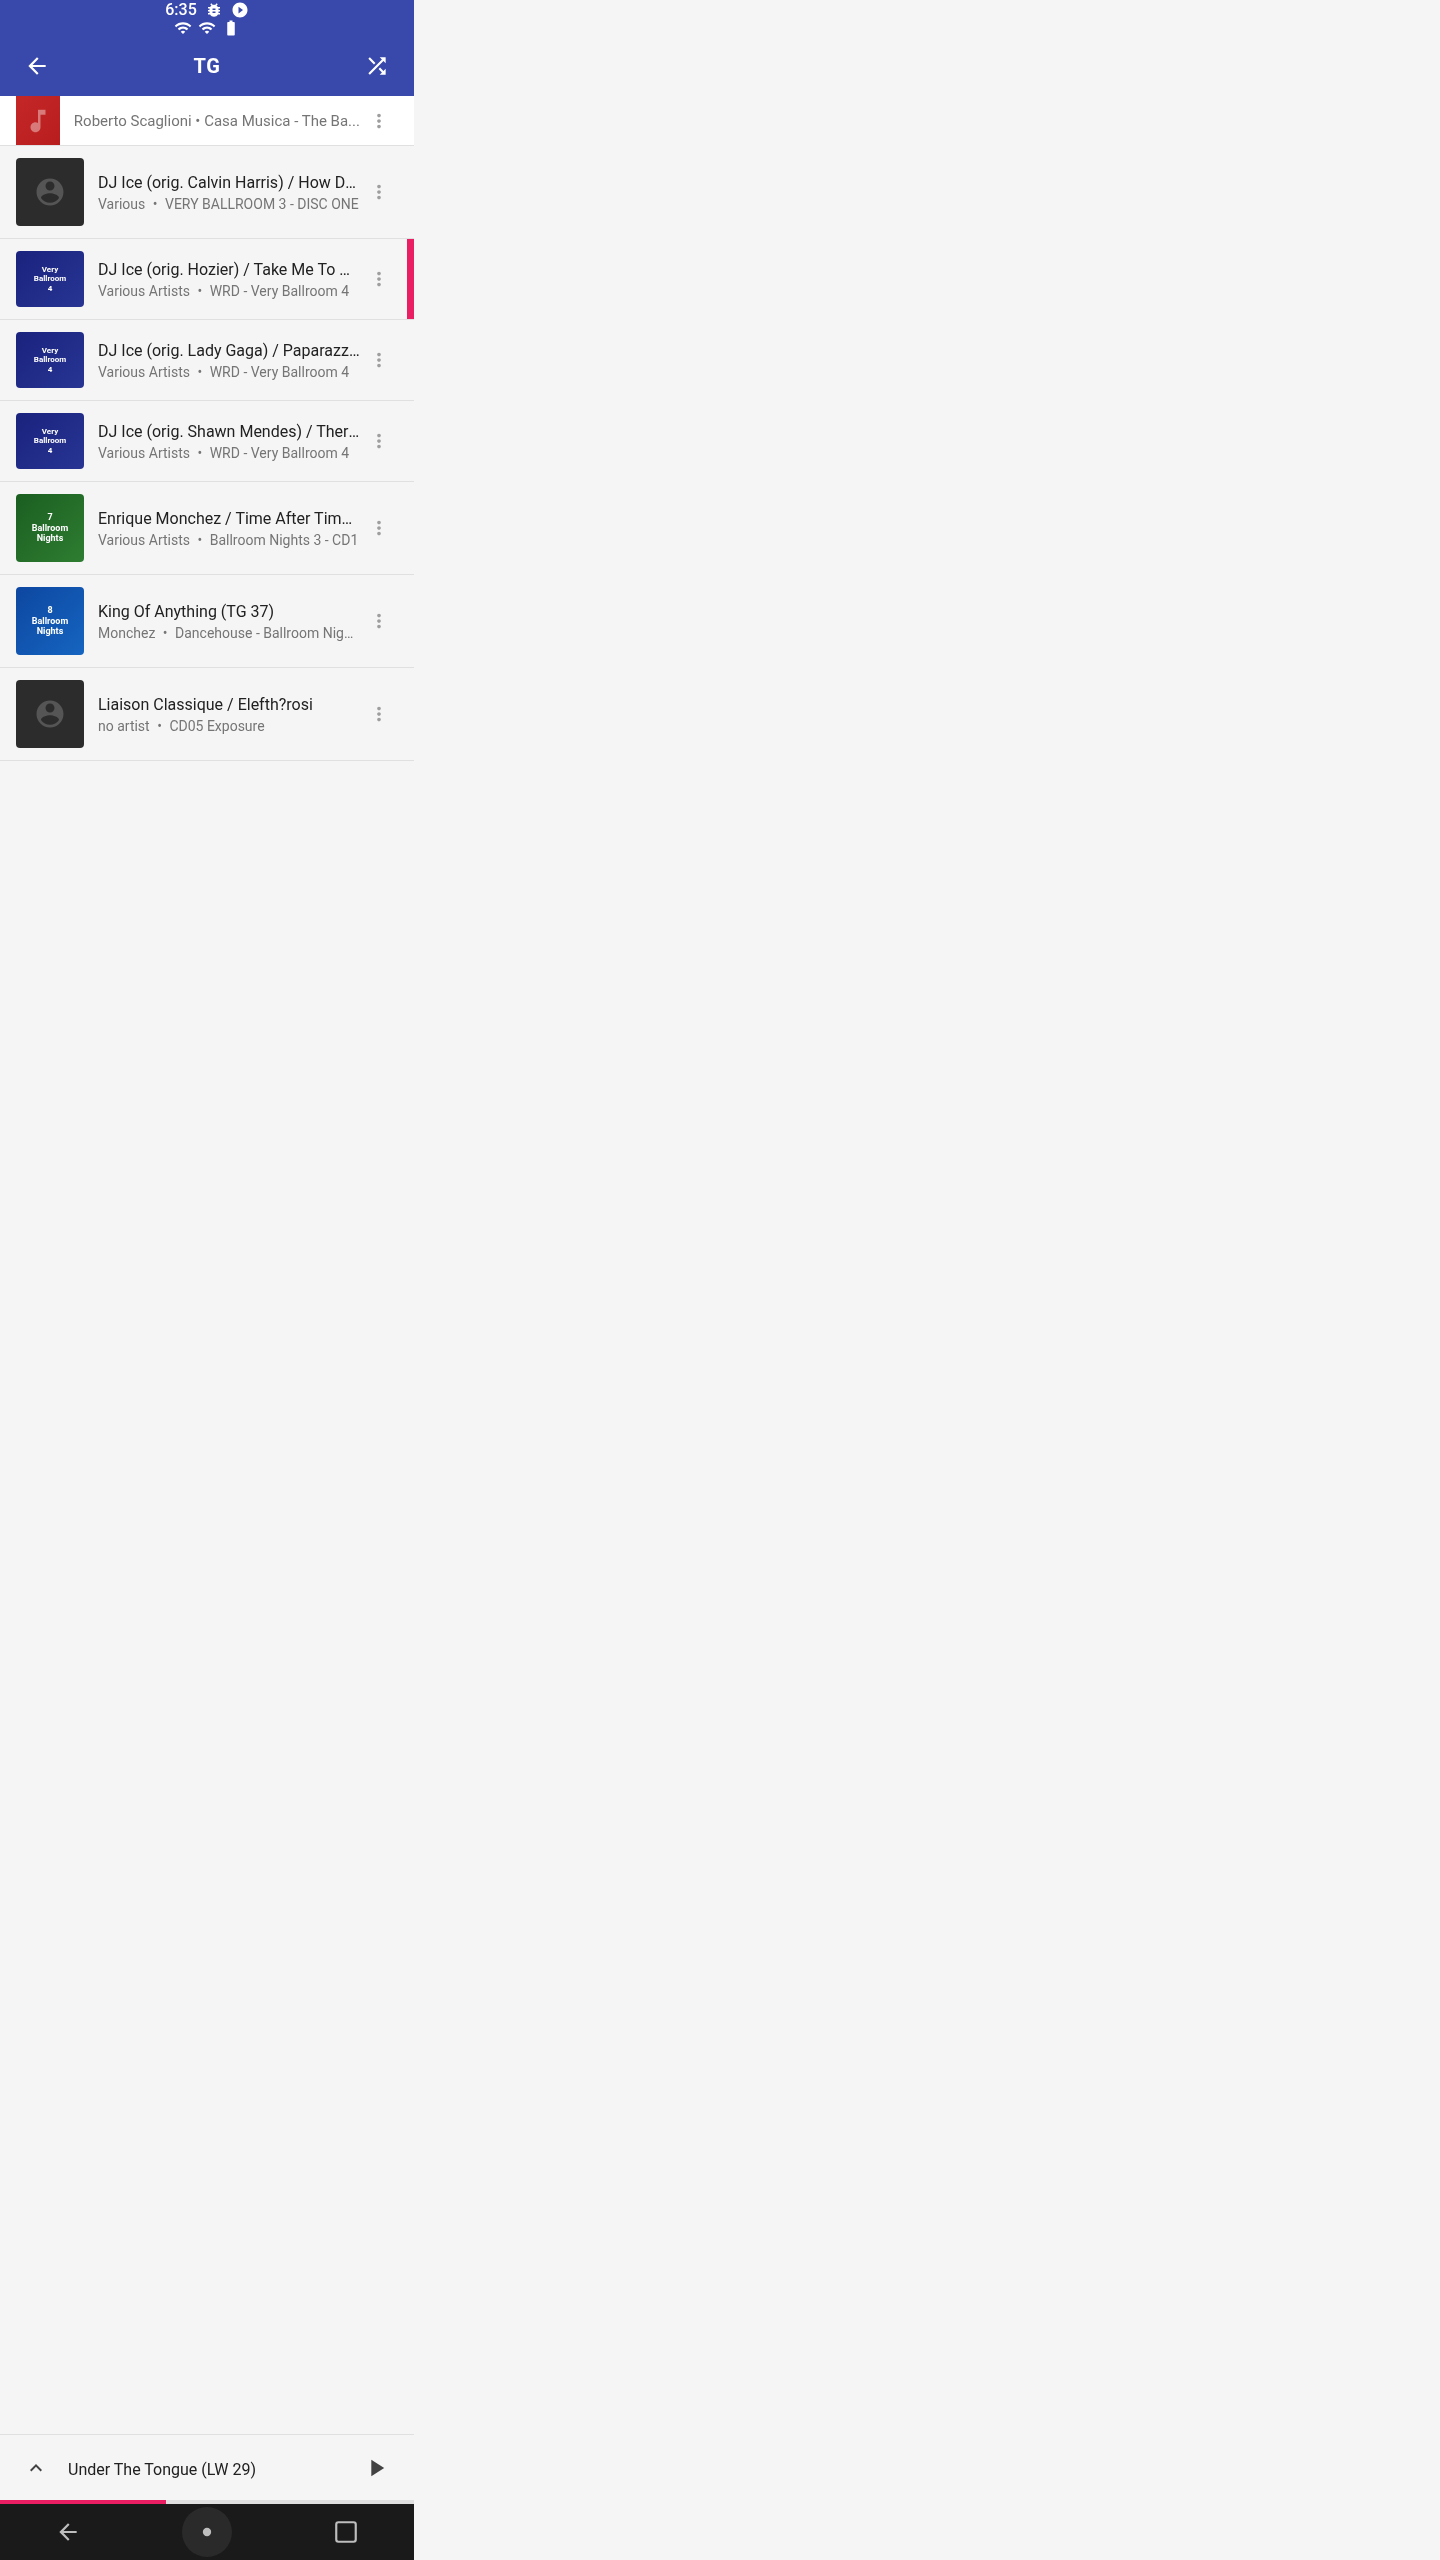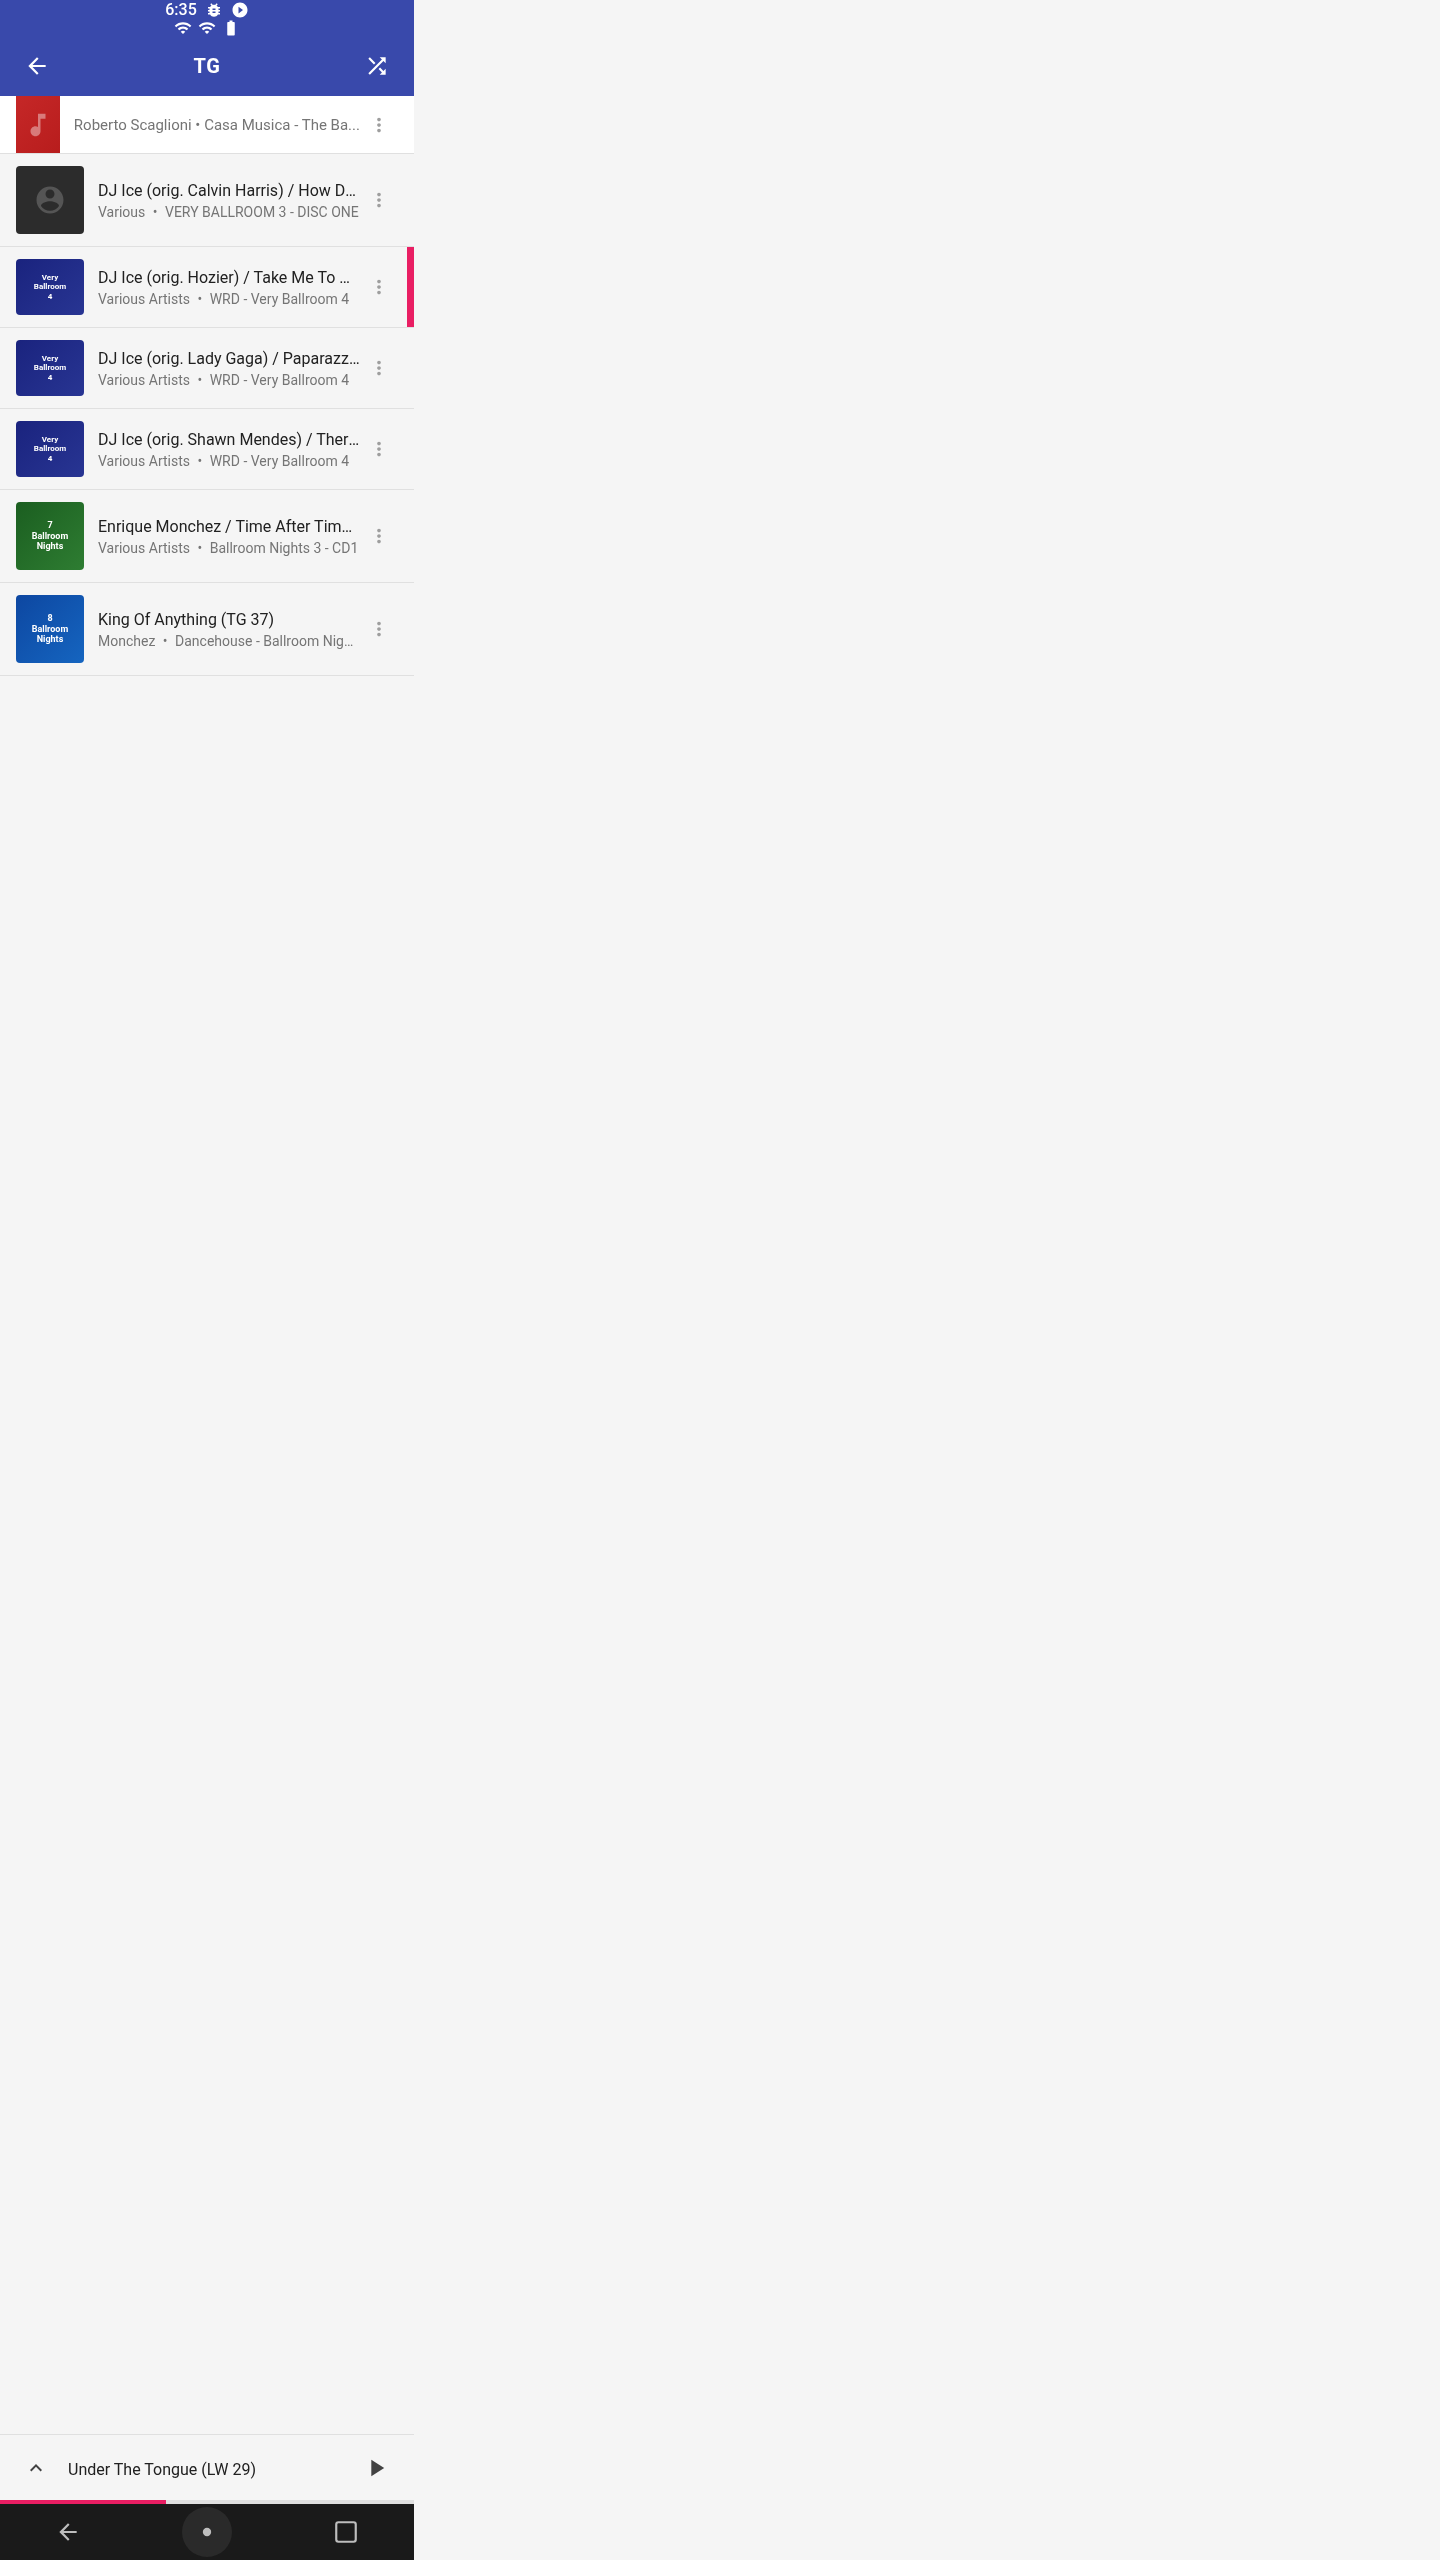--- a/index.html
+++ b/index.html
@@ -164,21 +164,21 @@
       height: 100%;
       background: #e91e63;
     }
 
     
     .partial-item {
       display: flex;
       align-items: center;
       padding: 12px 16px;
       border-bottom: 1px solid #e0e0e0;
-      height: 58px;
+      height: 50px;
       overflow: hidden;
       background: white;
     }
 
     .partial-info {
       flex: 1;
     }
 
     .partial-title {
       font-size: 15px;
@@ -538,20 +538,40 @@
         <span>Dancehouse - Ballroom Nights...</span>
       </div>
     </div>
     <button class="more-btn">
       <svg viewBox="0 0 24 24">
           <path d="M12 8c1.1 0 2-.9 2-2s-.9-2-2-2-2 .9-2 2 .9 2 2 2zm0 2c-1.1 0-2 .9-2 2s.9 2 2 2 2-.9 2-2-.9-2-2-2zm0 6c-1.1 0-2 .9-2 2s.9 2 2 2 2-.9 2-2-.9-2-2-2z"></path>
         </svg>
     </button>
   </div>
 
+  <div class="song-item">
+    <div class="album-art-placeholder album-art">
+      <svg viewBox="0 0 24 24" fill="#555">
+          <path d="M12 3c-4.97 0-9 4.03-9 9s4.03 9 9 9 9-4.03 9-9-4.03-9-9-9zm0 2c1.66 0 3 1.34 3 3s-1.34 3-3 3-3-1.34-3-3 1.34-3 3-3zm0 14.2c-2.5 0-4.71-1.28-6-3.22.03-1.99 4-3.08 6-3.08 1.99 0 5.97 1.09 6 3.08-1.29 1.94-3.5 3.22-6 3.22z"></path>
+        </svg>
+    </div>
+    <div class="song-info">
+      <div class="song-title">Liaison Classique / Elefth?rosi</div>
+      <div class="song-meta">
+        <span>no artist</span>
+        <span class="separator">•</span>
+        <span>CD05  Exposure</span>
+      </div>
+    </div>
+    <button class="more-btn">
+      <svg viewBox="0 0 24 24">
+          <path d="M12 8c1.1 0 2-.9 2-2s-.9-2-2-2-2 .9-2 2 .9 2 2 2zm0 2c-1.1 0-2 .9-2 2s.9 2 2 2 2-.9 2-2-.9-2-2-2zm0 6c-1.1 0-2 .9-2 2s.9 2 2 2 2-.9 2-2-.9-2-2-2z"></path>
+        </svg>
+    </button>
+  </div>
 
 </div>
 
 <div class="progress-bar-container">
   <div class="progress-bar-fill"></div>
 </div>
 
 <div class="now-playing-bar">
   <button class="chevron-btn">
     <svg viewBox="0 0 24 24">

